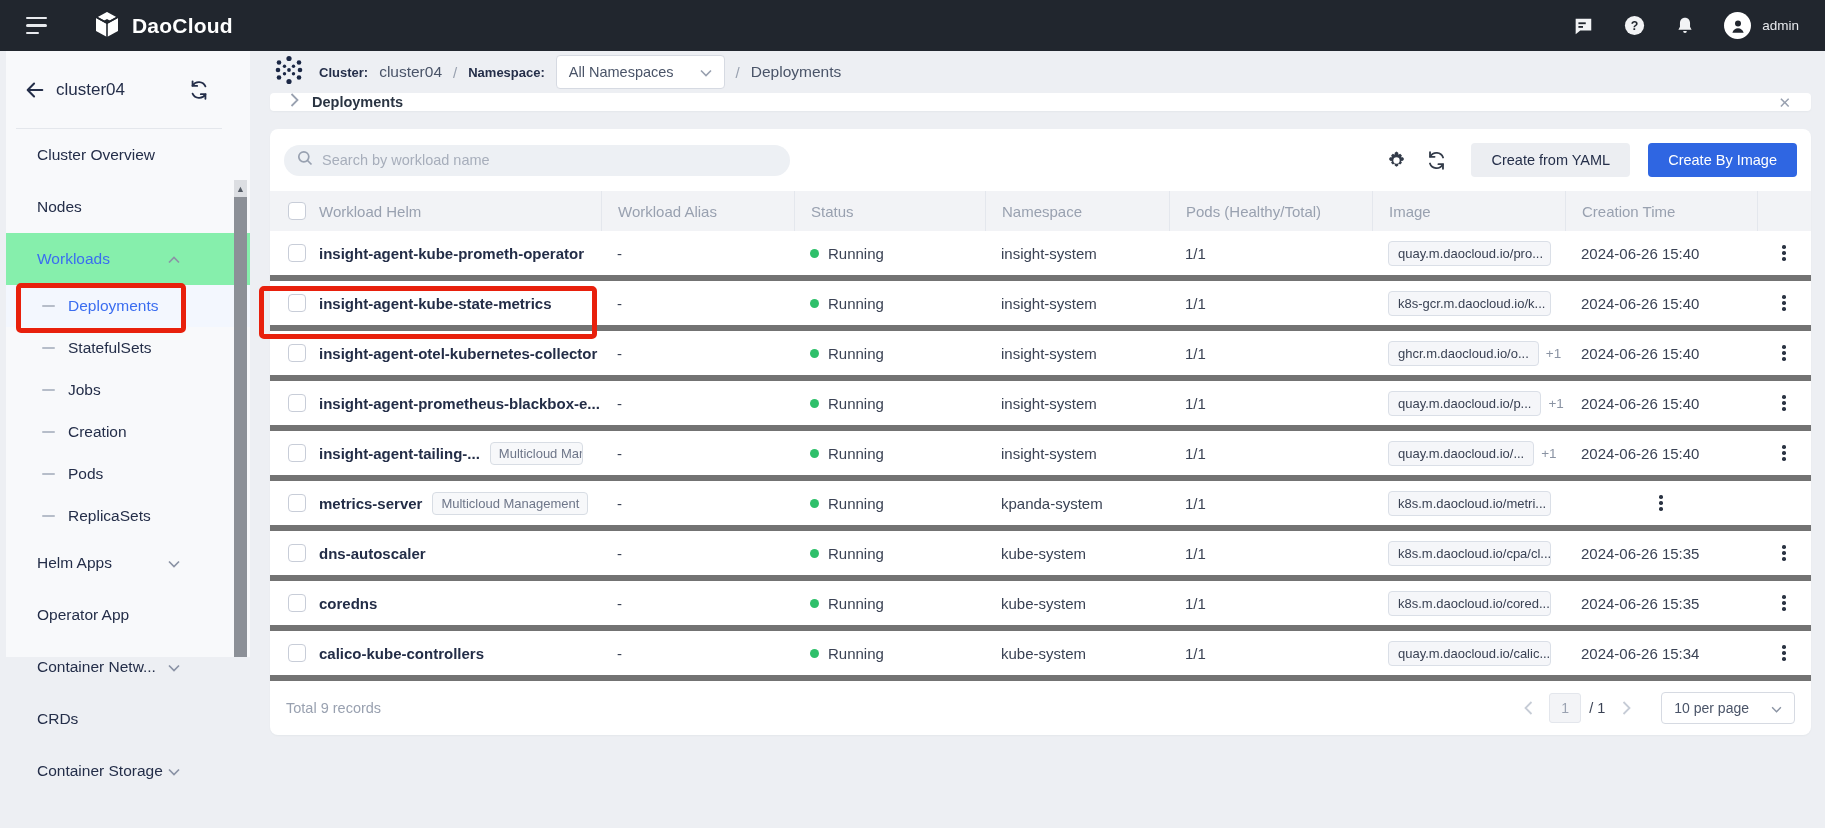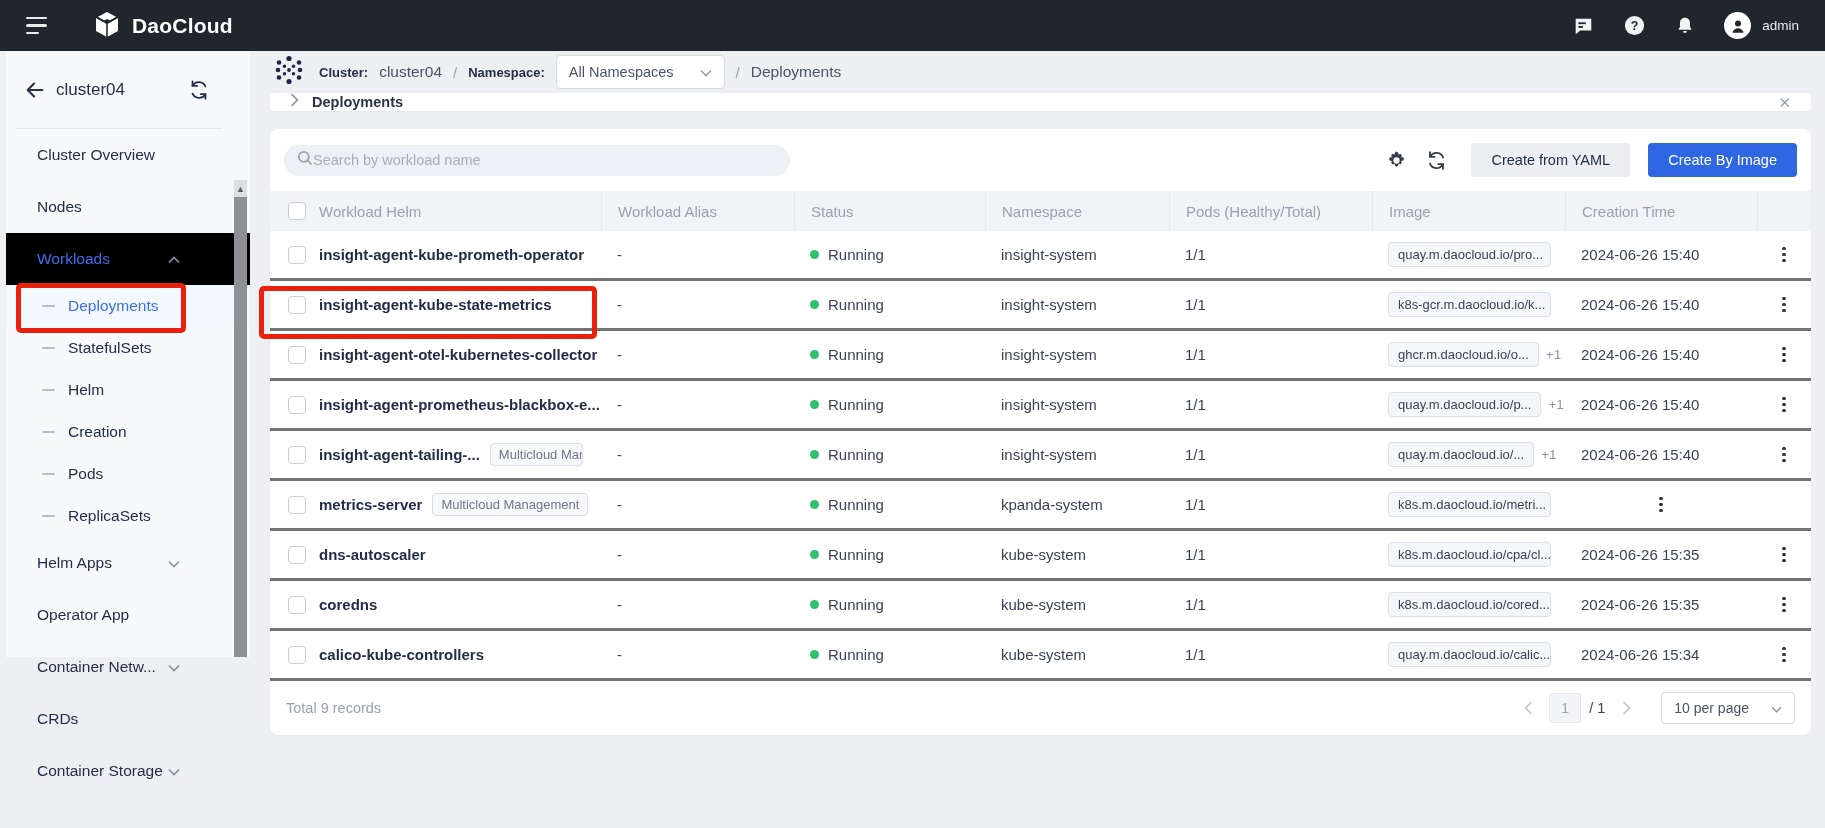--- a/index.html
+++ b/index.html
@@ -24,21 +24,21 @@
   .body { display:flex; height:606px;padding-left:6px; }
   
   .sidebar { position:relative; width:244px; background:#f8f9fb; flex:none; }
   .sidebar-header { height:77px; display:flex; align-items:center; padding:0 40px 0 18px; }
   .back-btn { width:22px; height:22px; cursor:pointer; flex:none; }
   .cluster-name { font-size:17px; color:#242e49; margin-left:10px; }
   .switch-btn { margin-left:auto; width:22px; height:22px; cursor:pointer; }
   .side-divider { height:1px; background:#e4e7ec; margin:0 28px 0 10px; }
   .nav { }
   .side-item { height:52px; display:flex; align-items:center; padding:0 44px 0 31px; font-size:15.5px; color:#242e49; cursor:pointer; position:relative; }
-  .side-item.group-active { background:#000000; color:var(--accent,#3b6df0); }
+  .side-item.group-active { background:#86efac; color:var(--accent,#3b6df0); }
   .side-item .chev { position:absolute; right:70px; }
   .side-sub { height:42px; display:flex; align-items:center; padding:0 0 0 36px; font-size:15.5px; color:#242e49; cursor:pointer; }
   .side-sub .dash { width:13px; height:2px; background:#b6bdc9; border-radius:1px; margin-right:13px; flex:none; }
   .side-sub.active { color:var(--accent,#3b6df0); background:#f3f7fe; }
   .side-scroll { position:absolute; top:129px; bottom:0; right:3px; width:13px; background:#e9eaed; }
   .scroll-up { height:17px; display:flex; align-items:center; justify-content:center; font-size:9px; color:#555c66; background:#dcdee2; cursor:pointer; }
   .scroll-thumb { position:absolute; top:17px; bottom:0; left:0; width:13px; background:#8c9097; cursor:pointer; }
   
   .main { flex:1; padding:0 14px 0 20px; display:flex; flex-direction:column; }
   .breadcrumb { height:80px; display:flex; align-items:center; gap:11px; }
@@ -46,36 +46,36 @@
   .bc-val { font-size:15.5px; color:#4a5468; }
   .bc-sep { font-size:15px; color:#98a0af; }
   .ns-select { height:34px; min-width:168px; background:#fff; border:1px solid #d6dae2; border-radius:4px; display:flex; align-items:center; padding:0 12px; font-size:14.5px; color:#4a5468; cursor:pointer; }
   .ns-select .chev { margin-left:auto; padding-left:26px; }
   .collapse-bar { height:37px; background:#fff; border-radius:4px; display:flex; align-items:center; padding:0 20px; box-shadow:0 1px 2px rgba(30,40,60,.04); }
   .collapse-title { font-size:14.5px; font-weight:bold; color:#2a3442; margin-left:13px; }
   .close-x { margin-left:auto; font-size:15px; color:#99a1b0; cursor:pointer; line-height:1; }
   
   .card { margin-top:18px; background:#fff; border-radius:8px; height:606px; display:flex; flex-direction:column; box-shadow:0 1px 2px rgba(30,40,60,.04); }
   .toolbar { height:62px; display:flex; align-items:center; padding:0 14px; flex:none; }
-  .search { width:506px; height:31px; background:#edf0f4; border-radius:16px; display:flex; align-items:center; padding:0 13px; }
+  .search { width:506px; height:31px; background:#edf0f4; border-radius:16px; display:flex; align-items:center; padding:0 13px; gap:9px; }
   .search input { flex:1; background:transparent; border:none; outline:none; font-size:14.5px; color:#3a4254; font-family:inherit; }
   .search input::placeholder { color:#a7aebb; }
   .toolbar-right { margin-left:auto; display:flex; align-items:center; gap:18px; }
   .icon-btn { width:22px; height:22px; display:flex; align-items:center; justify-content:center; cursor:pointer; }
   .btn { height:34px; border:none; border-radius:4px; font-size:14.5px; font-family:inherit; padding:0 20px; cursor:pointer; }
   .btn-gray { background:#eceef2; color:#252f4a; margin-left:6px; }
   .btn-blue { background:var(--btn-blue,#2f66e2); color:#fff; }
   
   .grid { display:grid; grid-template-columns:331px 193px 191px 184px 203px 193px 192px 1fr; }
   .thead { height:40px; background:#f2f3f6; color:#99a1b0; font-size:15px; flex:none; }
   .thead .th { display:flex; align-items:center; padding-left:16px; height:100%; }
   .thead .th + .th { border-left:1px solid #e4e7ed; }
   .th-first { padding-left:18px !important; gap:13px; }
   .checkbox { width:18px; height:18px; border:1.5px solid #c8cdd8; border-radius:4px; background:#fff; flex:none; cursor:pointer; }
-  .trow { height:50px; border-bottom:3px solid #737373; font-size:15px; color:#3a4254; }
+  .trow { height:50px; border-bottom:6px solid #737373; font-size:15px; color:#3a4254; }
   .trow .td { display:flex; align-items:center; padding-left:16px; overflow:hidden; }
   .td-first { padding-left:18px !important; gap:13px; }
   .wname { font-weight:bold; color:#232d47; white-space:nowrap; cursor:pointer; }
   .wbadge { border:1px solid #d8dde4; background:#f7f8fa; color:#6e7689; font-size:13px; padding:3px 8px; border-radius:4px; white-space:nowrap; margin-left:-3px; flex:none; }
   .wbadge.clipped { max-width:93px; overflow:hidden; }
   .dot { width:9px; height:9px; border-radius:50%; background:var(--green,#2ec06a); margin-right:9px; flex:none; }
   .chip { border:1px solid #dadfe7; background:#f5f6f9; color:#3a4254; font-size:13px; padding:4px 9px; border-radius:4px; white-space:nowrap; max-width:163px; overflow:hidden; }
   .extra { color:#8a93a3; font-size:13.5px; margin-left:7px; }
   .kebab { display:flex; flex-direction:column; gap:2.5px; margin:0 auto; cursor:pointer; padding:4px; }
   .kebab i { width:3.5px; height:3.5px; border-radius:50%; background:#2a3342; }
@@ -183,21 +183,21 @@
           <div class="side-sub active">
             <span class="dash"></span>
             <span>Deployments</span>
           </div>
           <div class="side-sub">
             <span class="dash"></span>
             <span>StatefulSets</span>
           </div>
           <div class="side-sub">
             <span class="dash"></span>
-            <span>Helm</span>
+            <span>Jobs</span>
           </div>
           <div class="side-sub">
             <span class="dash"></span>
             <span>Creation</span>
           </div>
           <div class="side-sub">
             <span class="dash"></span>
             <span>Pods</span>
           </div>
           <div class="side-sub">

